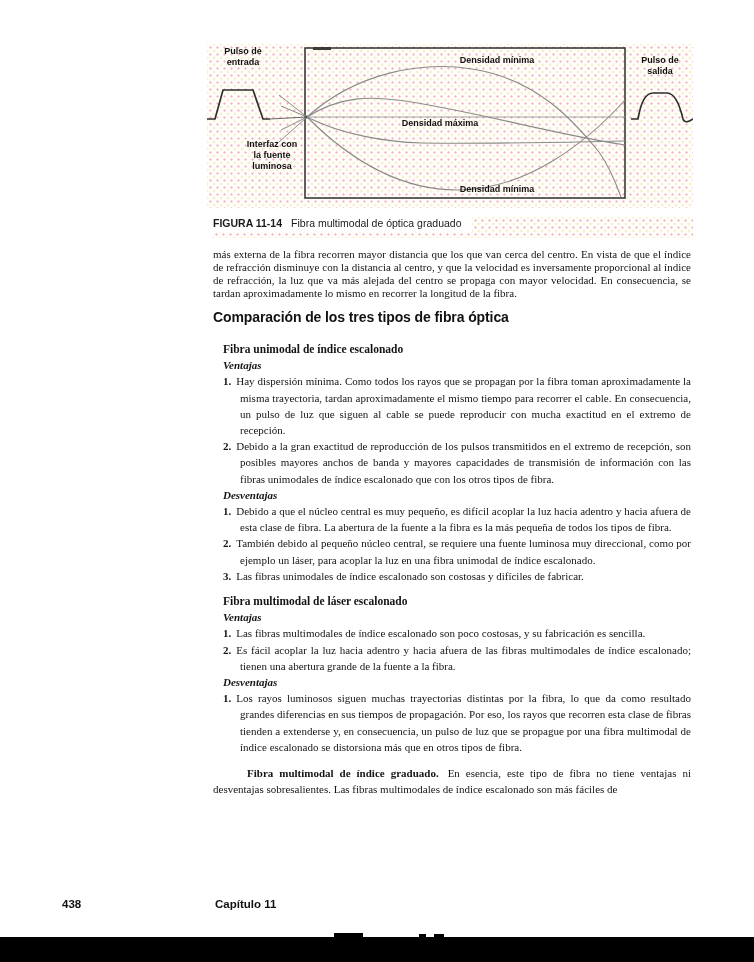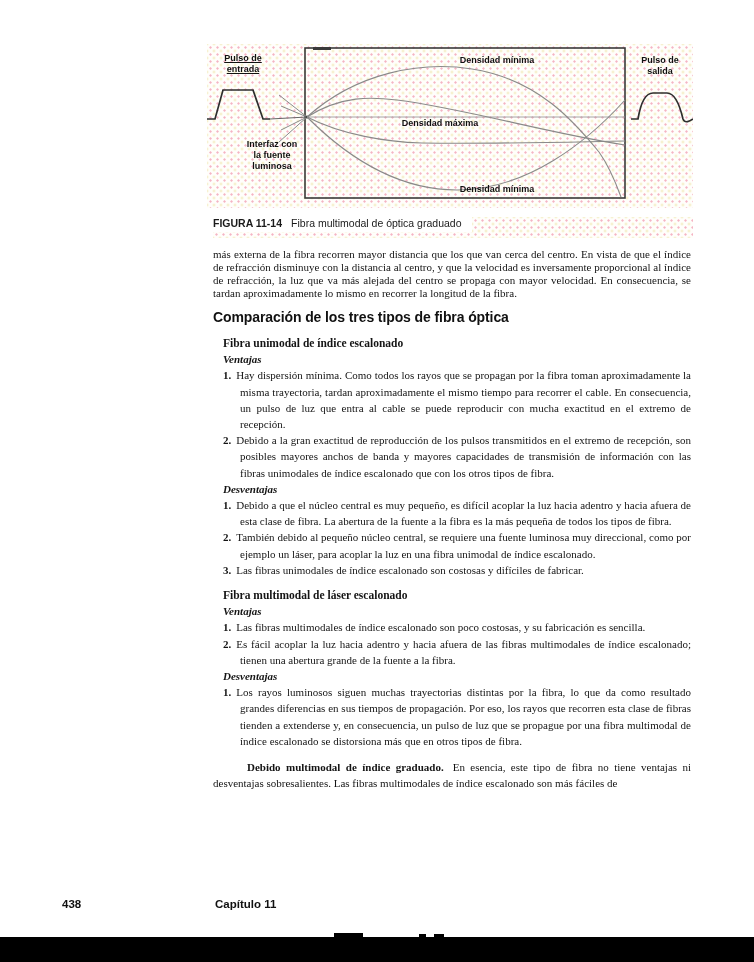--- a/index.html
+++ b/index.html
@@ -37,21 +37,21 @@
     font-family:"Liberation Sans", sans-serif; font-size:10.5px; color:#1a1a1a;
     vertical-align:top; line-height:13px;
   }
   .cap-label { font-weight:bold; margin-right:9px;margin-top:40px; }
 
   
   .body-copy { position:absolute; left:213px; top:248px; width:478px; }
   .intro { font-size:11px; line-height:13px; text-align:justify; }
   .section-h {
     font-family:"Liberation Sans", sans-serif; font-size:14px; font-weight:bold;
-    color:#111; margin:9px 0 10px 0; letter-spacing:-0.1px;
+    color:#111; margin:9px 0 16px 0; letter-spacing:-0.1px;
   }
   .subsection { margin-left:10px; }
   .sub-h { font-size:11.5px; font-weight:bold; line-height:16.2px; margin-top:1px; }
   .h3-gap { margin-top:9px; }
   .group-label { font-size:11px; font-weight:bold; font-style:italic; line-height:16.2px; }
   .list-item {
     font-size:11px; line-height:16.2px; text-align:justify;
     padding-left:17px; text-indent:-17px;
   }
   .num { font-weight:bold; margin-right:5px; }
@@ -92,21 +92,21 @@
       <circle cx="100" cy="73" r="1.6" fill="#333"></circle>
 
       <path d="M100,73 C150,28 215,17 265,25 C335,36 372,84 392,108 C402,122 410,142 414,153" fill="none" stroke="#8a8a8a" stroke-width="1.1"></path>
       <path d="M100,73 C135,51 165,53 190,56 C260,65 335,88 418,101" fill="none" stroke="#8a8a8a" stroke-width="1.1"></path>
       <path d="M100,73 C135,91 180,98 215,99 C290,100 360,98 418,97" fill="none" stroke="#8a8a8a" stroke-width="1.1"></path>
       <path d="M100,73 C150,123 200,146 250,146 C320,146 380,98 418,56" fill="none" stroke="#8a8a8a" stroke-width="1.1"></path>
 
       <path d="M424,75 L431,75 C434,57 439,49 446,49 L460,49 C467,49 472,58 476,75 C478,80 483,77 486,75" fill="none" stroke="#2e2e2e" stroke-width="1.7"></path>
     </svg>
 
-    <div class="fig-label" style="left:4px; top:9px; width:64px;text-decoration:underline;">Pulso de entrada</div>
+    <div class="fig-label" style="left:4px; top:2px; width:64px;">Pulso de entrada</div>
     <div class="fig-label" style="left:422px; top:11px; width:62px;">Pulso de salida</div>
     <div class="fig-label" style="left:36px; top:95px; width:58px;">Interfaz con la fuente luminosa</div>
     <div class="fig-label nowrap" style="left:235px; top:11px; width:110px;">Densidad mínima</div>
     <div class="fig-label nowrap" style="left:178px; top:74px; width:110px;">Densidad máxima</div>
     <div class="fig-label nowrap" style="left:235px; top:140px; width:110px;">Densidad mínima</div>
   </div>
 
   <div class="caption-strip dots">
     <span class="caption-box">
       <span class="cap-label">FIGURA 11-14</span><span>Fibra multimodal de óptica graduado</span>
@@ -116,39 +116,39 @@
   <div class="body-copy">
 
     <p class="intro">más externa de la fibra recorren mayor distancia que los que van cerca del centro. En vista de que el índice de refracción disminuye con la distancia al centro, y que la velocidad es inversamente proporcional al índice de refracción, la luz que va más alejada del centro se propaga con mayor velocidad. En consecuencia, se tardan aproximadamente lo mismo en recorrer la longitud de la fibra.</p>
 
     <h2 class="section-h">Comparación de los tres tipos de fibra óptica</h2>
 
     <div class="subsection">
       <h3 class="sub-h">Fibra unimodal de índice escalonado</h3>
 
       <div class="group-label">Ventajas</div>
-      <div class="list-item"><span class="num">1.</span><span>Hay dispersión mínima. Como todos los rayos que se propagan por la fibra toman aproximadamente la misma trayectoria, tardan aproximadamente el mismo tiempo para recorrer el cable. En consecuencia, un pulso de luz que entra al cable se puede reproducir con mucha exactitud en el extremo de recepción.</span></div>
+      <div class="list-item"><span class="num">1.</span><span>Hay dispersión mínima. Como todos los rayos que se propagan por la fibra toman aproximadamente la misma trayectoria, tardan aproximadamente el mismo tiempo para recorrer el cable. En consecuencia, un pulso de luz que siguen al cable se puede reproducir con mucha exactitud en el extremo de recepción.</span></div>
       <div class="list-item"><span class="num">2.</span><span>Debido a la gran exactitud de reproducción de los pulsos transmitidos en el extremo de recepción, son posibles mayores anchos de banda y mayores capacidades de transmisión de información con las fibras unimodales de índice escalonado que con los otros tipos de fibra.</span></div>
 
       <div class="group-label">Desventajas</div>
       <div class="list-item"><span class="num">1.</span><span>Debido a que el núcleo central es muy pequeño, es difícil acoplar la luz hacia adentro y hacia afuera de esta clase de fibra. La abertura de la fuente a la fibra es la más pequeña de todos los tipos de fibra.</span></div>
       <div class="list-item"><span class="num">2.</span><span>También debido al pequeño núcleo central, se requiere una fuente luminosa muy direccional, como por ejemplo un láser, para acoplar la luz en una fibra unimodal de índice escalonado.</span></div>
       <div class="list-item"><span class="num">3.</span><span>Las fibras unimodales de índice escalonado son costosas y difíciles de fabricar.</span></div>
 
       <h3 class="sub-h h3-gap">Fibra multimodal de láser escalonado</h3>
 
       <div class="group-label">Ventajas</div>
       <div class="list-item"><span class="num">1.</span><span>Las fibras multimodales de índice escalonado son poco costosas, y su fabricación es sencilla.</span></div>
       <div class="list-item"><span class="num">2.</span><span>Es fácil acoplar la luz hacia adentro y hacia afuera de las fibras multimodales de índice escalonado; tienen una abertura grande de la fuente a la fibra.</span></div>
 
       <div class="group-label">Desventajas</div>
       <div class="list-item"><span class="num">1.</span><span>Los rayos luminosos siguen muchas trayectorias distintas por la fibra, lo que da como resultado grandes diferencias en sus tiempos de propagación. Por eso, los rayos que recorren esta clase de fibras tienden a extenderse y, en consecuencia, un pulso de luz que se propague por una fibra multimodal de índice escalonado se distorsiona más que en otros tipos de fibra.</span></div>
     </div>
 
-    <p class="final"><span class="lead">Debido multimodal de índice graduado.</span><span>En esencia, este tipo de fibra no tiene ventajas ni desventajas sobresalientes. Las fibras multimodales de índice escalonado son más fáciles de</span></p>
+    <p class="final"><span class="lead">Fibra multimodal de índice graduado.</span><span>En esencia, este tipo de fibra no tiene ventajas ni desventajas sobresalientes. Las fibras multimodales de índice escalonado son más fáciles de</span></p>
   </div>
 
   <div class="page-num">438</div>
   <div class="chapter">Capítulo 11</div>
 
   <div class="frag frag1"></div>
   <div class="frag frag2"></div>
   <div class="frag frag3"></div>
 
   <div class="black-bar"></div>

